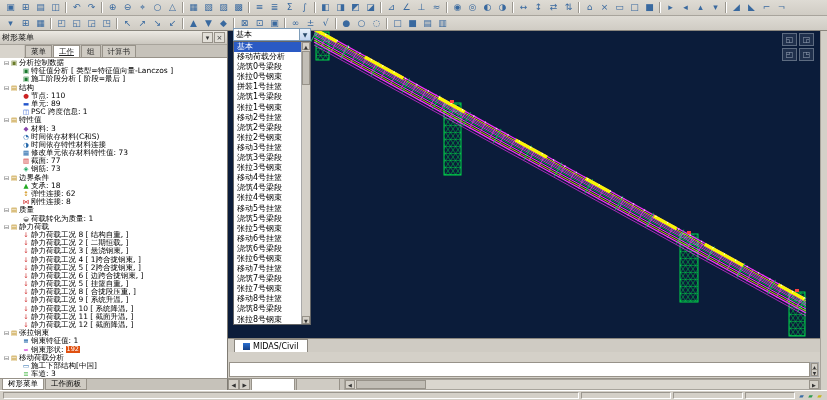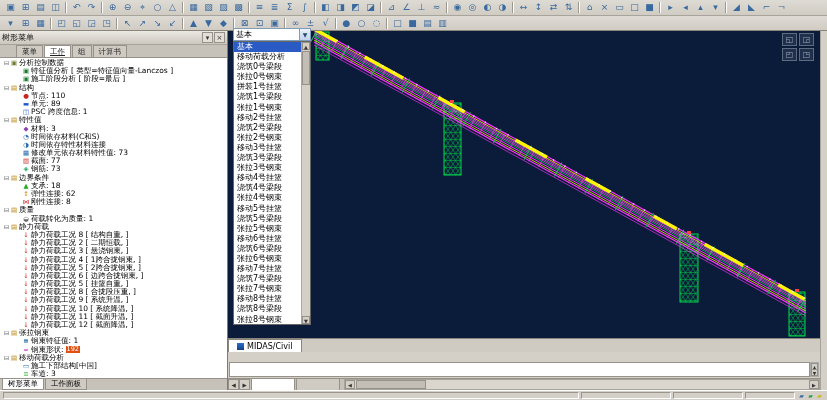--- a/index.html
+++ b/index.html
@@ -16,21 +16,21 @@
   .tbtn.sep { width:2px; height:11px; border-left:1px solid #9a968e; border-right:1px solid #fff; margin:0 2px; }
 
   
   .left-panel { position:absolute; left:0; top:31px; width:228px; height:347px;
                 background:#d8d4cc; border-right:1px solid #7f7b73; }
   .panel-header { height:14px; display:flex; align-items:center; padding:0 2px;
                   background:linear-gradient(#ece9e3,#cbc7bf); border-bottom:1px solid #a8a49c; font-size:8px; color:#222; }
   .panel-title { flex:1; white-space:nowrap; overflow:hidden; }
   .ph-btn { width:11px; height:11px; margin-left:1px; font-size:7px; line-height:10px; text-align:center;
             border:1px solid #979289; background:#e2dfd8; color:#333; }
-  .panel-tabs { height:13px; display:flex; align-items:flex-end; background:#c6c2ba; border-bottom:1px solid #979289; padding-left:16px; }
+  .panel-tabs { height:13px; display:flex; align-items:flex-end; background:#c6c2ba; border-bottom:1px solid #979289; padding-left:1px;margin-left:24px; }
   .ptab { font-size:7.5px; line-height:11px; padding:0 5px; margin-right:1px; border:1px solid #979289; border-bottom:none;
           background:#cfcbc3; color:#222; white-space:nowrap; }
   .ptab.active { background:#fff;text-decoration:underline; }
   .tree { position:absolute; left:0; top:27px; width:227px; height:320px; background:#fff; overflow:hidden; padding:1px 0 0 1px; }
   .trow { display:flex; align-items:center; height:8.2px; line-height:8.2px; font-size:7.5px; white-space:nowrap; overflow:hidden; color:#000; }
   .trow.lv0 { padding-left:2px; }
   .trow.lv1 { padding-left:14px; }
   .texp { width:7px; flex:0 0 auto; font-size:6px; color:#555; text-align:center; }
   .tico { width:8px; flex:0 0 auto; font-size:6.5px; text-align:center; margin-right:1px; }
   .ttxt { overflow:hidden; }
@@ -62,21 +62,21 @@
   .sd-item { height:10.1px; line-height:10.1px; font-size:8px; padding-left:3px; white-space:nowrap; overflow:hidden; color:#000; }
   .sd-item.sel { background:#2a5ac4; color:#fff; }
   .sd-scroll { position:absolute; right:0; top:0; bottom:0; width:9px; background:#d4d0c8; border-left:1px solid #aaa; }
   .sd-arrow { position:absolute; left:0; width:8px; height:8px; font-size:5px; line-height:8px; text-align:center;
               background:#d4d0c8; border:1px solid #979289; color:#333; }
   .sd-up { top:0; } .sd-down { bottom:0; }
   .sd-thumb { position:absolute; left:0; top:9px; width:8px; height:34px; background:#c2beb6; border:1px solid #979289; }
 
   
   .model-tabbar { position:absolute; left:228px; top:338px; width:592px; height:14px; background:#cfcbc3;
-                  border-top:1px solid #8a867e; display:flex; align-items:flex-end; }
+                  border-top:1px solid #8a867e; display:flex; align-items:flex-end; padding-left:6px; }
   .model-tab { height:13px; display:flex; align-items:center; gap:3px; padding:0 8px; background:#fff;
                border:1px solid #8a867e; border-bottom:none; font-size:8px; }
   .model-tab-icon { width:7px; height:7px; background:linear-gradient(#2a6fd0,#143f86); }
 
   
   .msg-window { position:absolute; left:228px; top:352px; width:592px; height:26px; background:#d4d0c8; }
   .msg-header { height:10px; display:flex; align-items:center; padding:0 2px; font-size:7px; color:#222;
                 background:linear-gradient(#e8e5df,#c9c5bd); border-bottom:1px solid #a8a49c; }
   .msg-title { flex:1; }
   .msg-btn { width:9px; height:8px; font-size:5.5px; line-height:7px; text-align:center; border:1px solid #979289;

